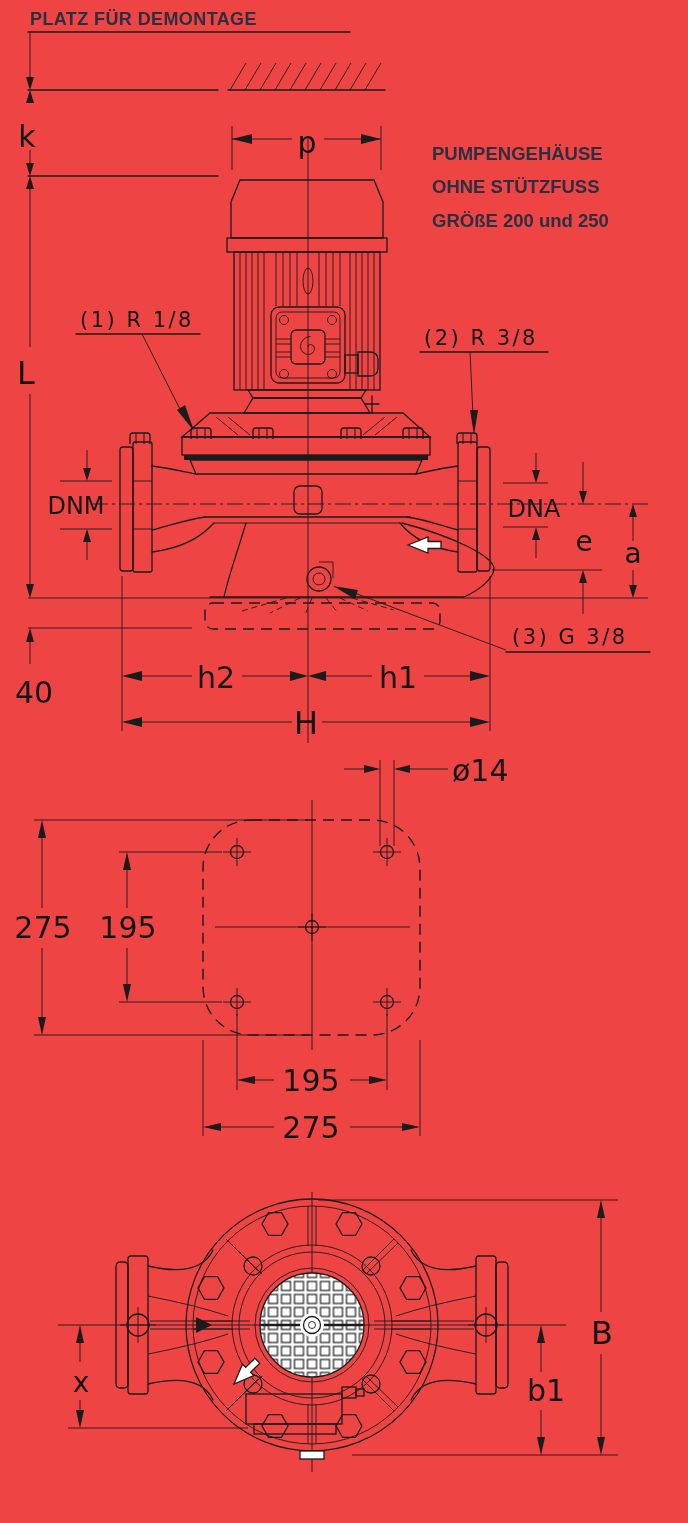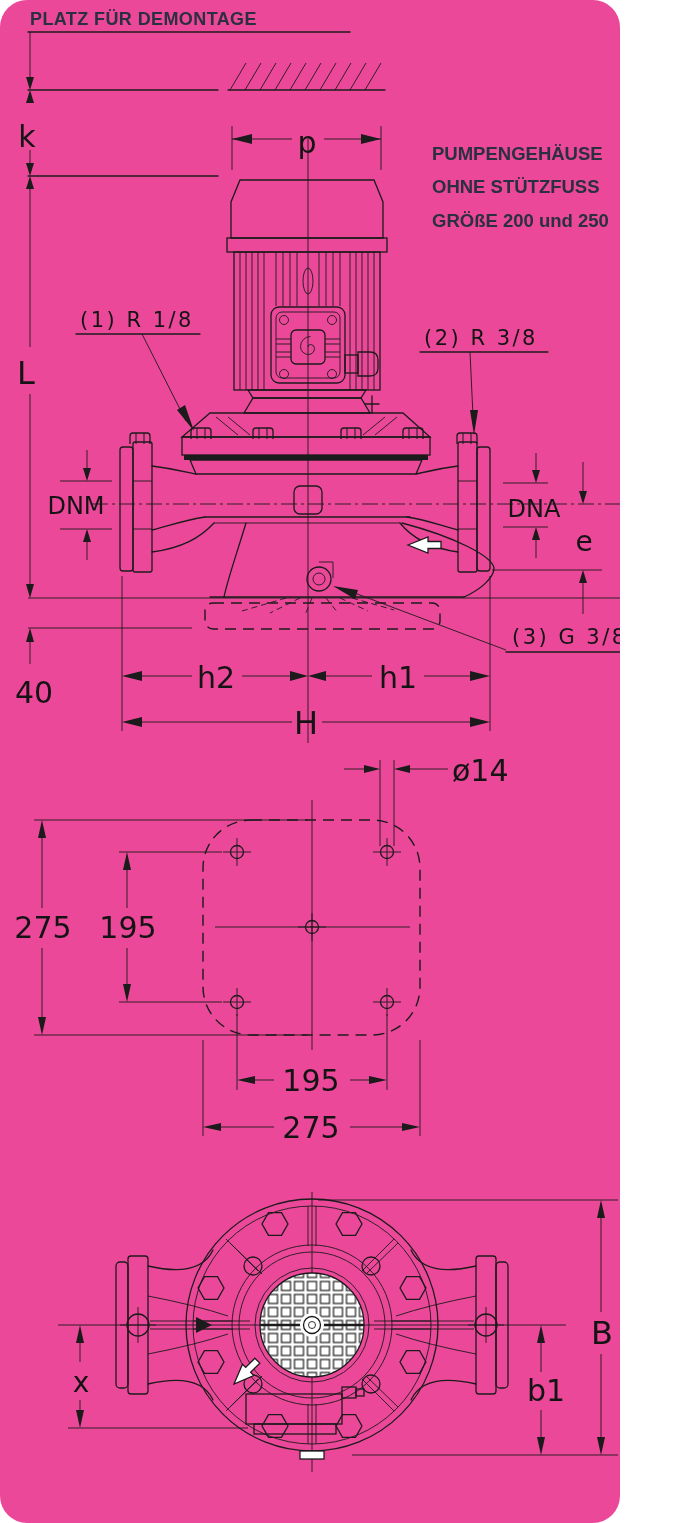--- a/index.html
+++ b/index.html
@@ -1,16 +1,16 @@
 <!DOCTYPE html>
 <html><head>
 <meta charset="utf-8">
 <style>
   html,body{margin:0;padding:0;background:#fff;}
-  .stage{position:relative;width:620px;height:1523px;background:#ec4899;overflow:hidden;border-radius:27px;}
+  .stage{position:relative;width:688px;height:1523px;background:#ef4444;overflow:hidden;}
   svg{display:block;}
   .ln{fill:none;stroke:#1b1b1b;stroke-width:1.3;stroke-linecap:round;}
   .thin{fill:none;stroke:#1b1b1b;stroke-width:0.9;}
   .thick{fill:none;stroke:#1b1b1b;stroke-width:2.4;}
   .fil{fill:#1b1b1b;stroke:none;}
   .cl{fill:none;stroke:#1b1b1b;stroke-width:0.9;stroke-dasharray:16 4 3 4;}
   .dsh{fill:none;stroke:#1b1b1b;stroke-width:1.4;stroke-dasharray:11 7;}
   .dsh2{fill:none;stroke:#1b1b1b;stroke-width:0.9;stroke-dasharray:6 4;}
   .dim{font-family:"DejaVu Sans",sans-serif;fill:#141414;}
   .d30{font-size:30px;} .d32{font-size:32px;} .d28{font-size:28px;} .d24{font-size:24px;}

